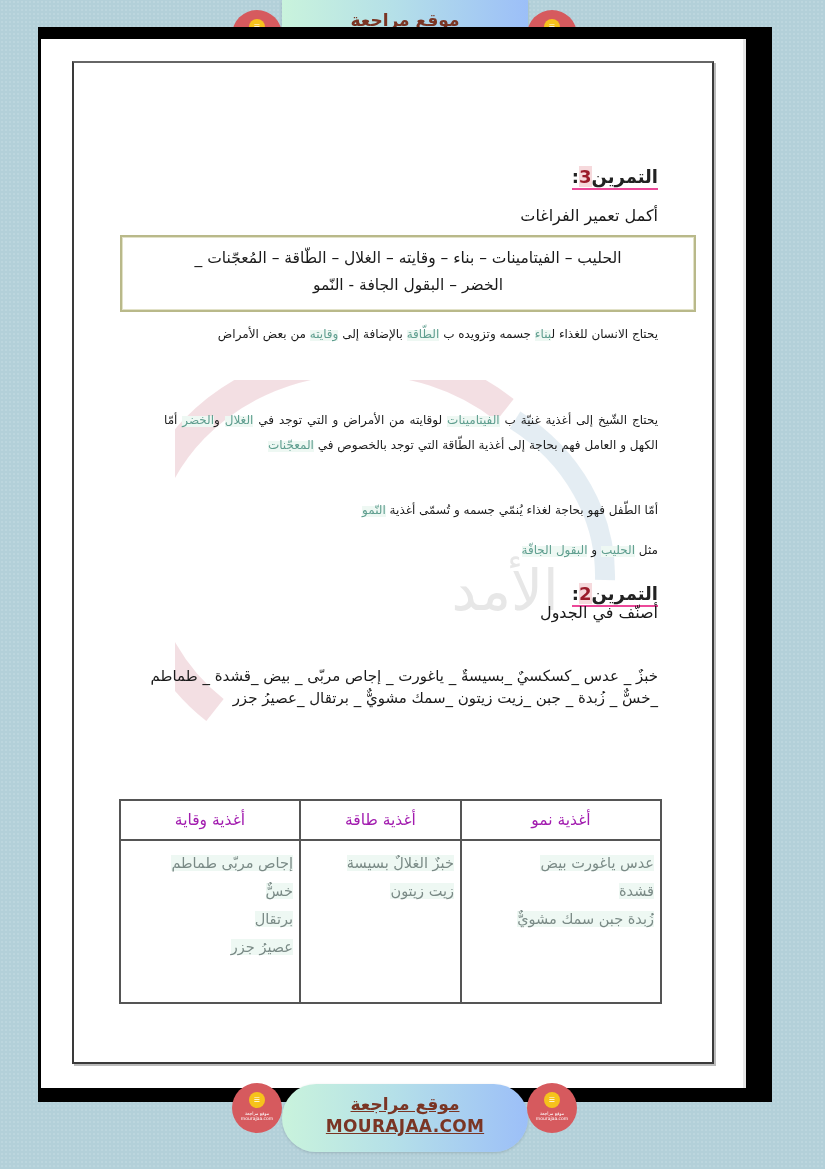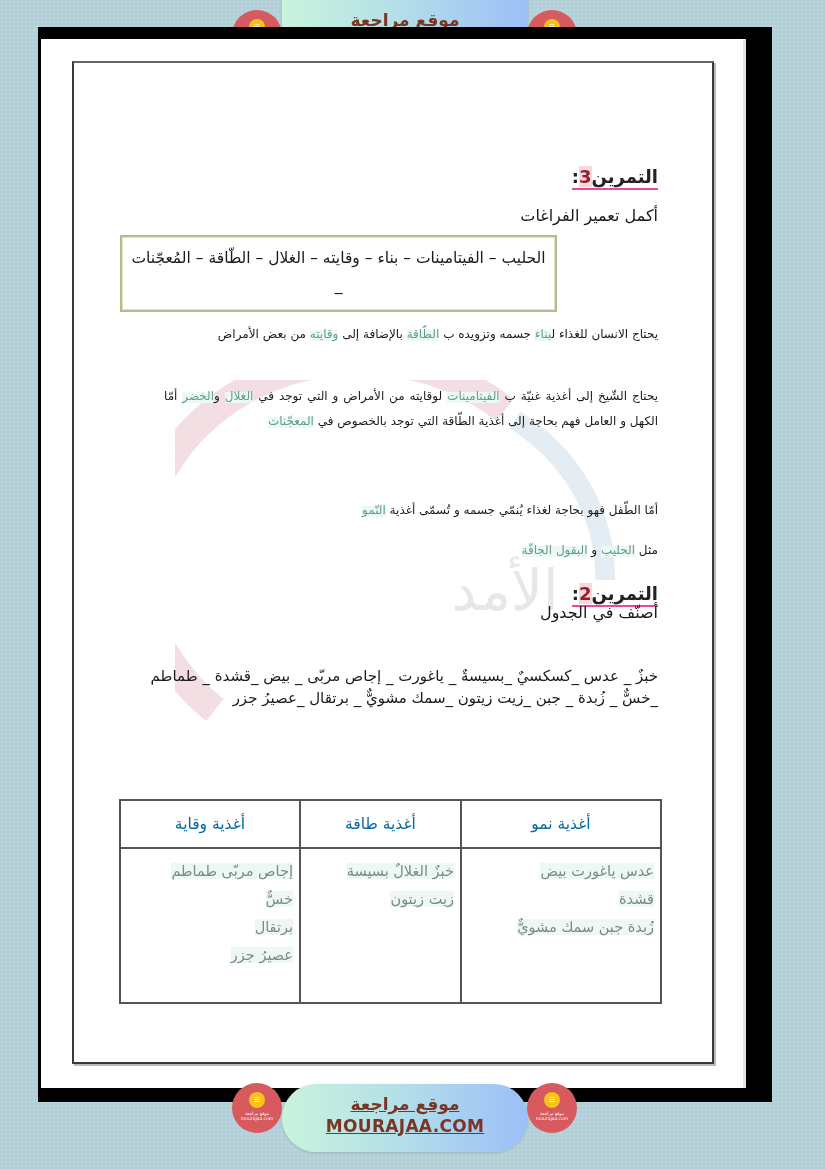--- a/index.html
+++ b/index.html
@@ -40,21 +40,21 @@
     position: absolute; right: 8px;
     font-size: 18px; font-weight: bold; color: #222;
     border-bottom: 2px solid #ec4899;
     line-height: 22px;
   }
   .ex-title .hl { background: #f6d9dc; color: #9b1b2a; }
   .instr {
     position: absolute; right: 8px; font-size: 16px; line-height: 22px;
   }
   .wordbox {
-    position: absolute; left: 4px; width: 437px; height: 77px; top: 85px;
+    position: absolute; left: 4px; width: 576px; height: 77px; top: 85px;
     border: 2px solid #b9b98a;
     box-shadow: inset 0 0 0 1px #e2e2c8;
     padding: 8px 8px 0 8px;
     font-size: 15.5px; line-height: 27px; text-align: center;
   }
   .para {
     position: absolute; right: 8px; left: 8px;
     font-size: 12px; line-height: 25px; text-align: justify;
     text-align-last: right;
   }
@@ -64,21 +64,21 @@
     font-size: 15px; line-height: 22px;
   }
   table.classify {
     position: absolute; left: 3px; top: 649px; width: 543px; height: 205px;
     border-collapse: collapse; direction: rtl;
   }
   table.classify th, table.classify td {
     border: 2px solid #555; vertical-align: top;
   }
   table.classify th {
-    height: 48px; font-weight: normal; font-size: 15.5px; color: #0369a1;
+    height: 40px; font-weight: normal; font-size: 15.5px; color: #a21caf;
     text-align: center; vertical-align: middle;
   }
   table.classify td {
     font-size: 14.5px; line-height: 28px; color: #7a8a86; padding: 8px 6px;
     text-align: right;
   }
   table.classify td span.item { background: #eef8f3; }
   .banner {
     position: absolute; width: 246px; height: 68px; border-radius: 34px;
     background: linear-gradient(90deg, #c9f3dc 0%, #b5e0e8 45%, #9cbff8 100%);
@@ -127,24 +127,25 @@
 
 <div class="content">
 
   <div class="ex-title" style="top:16px;">
     <span>التمرين</span><span class="hl">3</span><span>:</span>
   </div>
   <div class="instr" style="top:55px;">أكمل تعمير الفراغات</div>
 
   <div class="wordbox">
     <div>الحليب – الفيتامينات – بناء – وقايته – الغلال – الطّاقة – المُعجّنات _</div>
+    <div>الخضر – البقول الجافة - النّمو</div>
   </div>
 
   <div class="para" style="top:172px;"><span>يحتاج الانسان للغذاء ل</span><span class="g">بناء</span><span> جسمه وتزويده ب </span><span class="g">الطّاقة</span><span> بالإضافة إلى </span><span class="g">وقايته</span><span> من بعض الأمراض</span></div>
-  <div class="para" style="top:234px;margin-left:40px;"><span>يحتاج الشّيخ إلى أغذية غنيّة ب </span><span class="g">الفيتامينات</span><span> لوقايته من الأمراض و التي توجد في </span><span class="g">الغلال</span><span> و</span><span class="g">الخضر</span><span>  أمّا الكهل و العامل فهم بحاجة إلى أغذية الطّاقة  التي توجد بالخصوص في  </span><span class="g">المعجّنات</span></div>
+  <div class="para" style="top:258px;margin-left:40px;"><span>يحتاج الشّيخ إلى أغذية غنيّة ب </span><span class="g">الفيتامينات</span><span> لوقايته من الأمراض و التي توجد في </span><span class="g">الغلال</span><span> و</span><span class="g">الخضر</span><span>  أمّا الكهل و العامل فهم بحاجة إلى أغذية الطّاقة  التي توجد بالخصوص في  </span><span class="g">المعجّنات</span></div>
   <div class="para" style="top:348px;"><span>أمّا الطّفل فهو بحاجة لغذاء يُنمّي جسمه و تُسمّى أغذية </span><span class="g">النّمو</span></div>
   <div class="para" style="top:388px;"><span>مثل </span><span class="g">الحليب</span><span> و </span><span class="g">البقول الجافّة</span></div>
 
   <div class="ex-title" style="top:433px;">
     <span>التمرين</span><span class="hl">2</span><span>:</span>
   </div>
   <div class="instr" style="top:452px;">أصنّف في الجدول</div>
 
   <div class="foods">خبزٌ _ عدس _كسكسيٌ _بسيسةٌ _ ياغورت _ إجاص مربّى _ بيض _قشدة _ طماطم _خسٌّ _ زُبدة _ جبن _زيت زيتون _سمك مشويٌّ _ برتقال _عصيرُ جزر</div>
 

